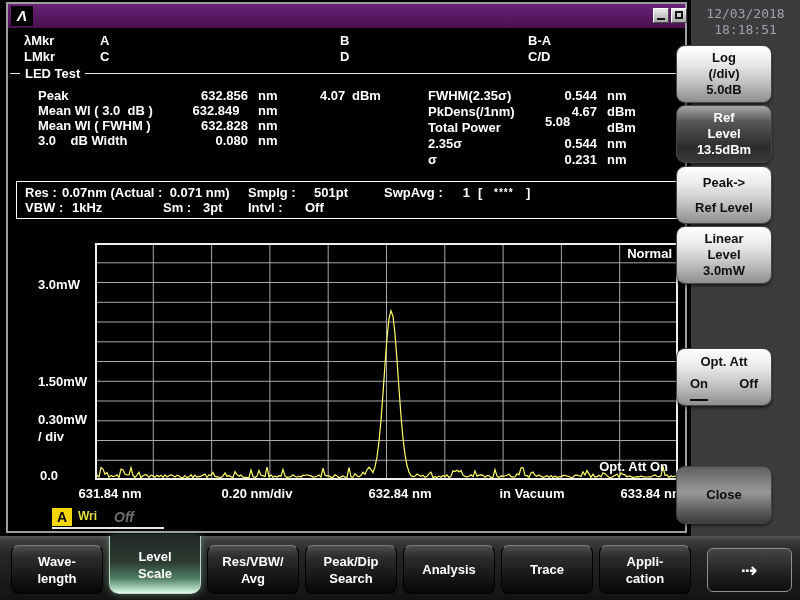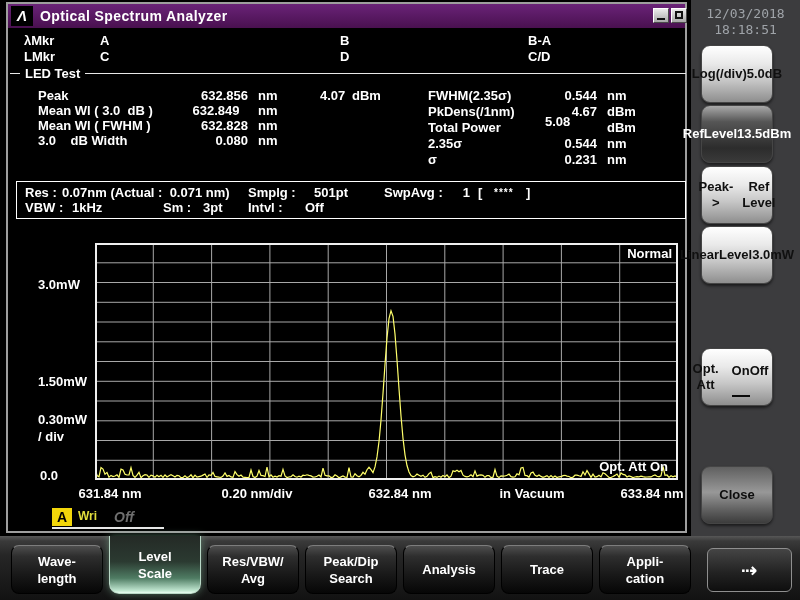--- a/index.html
+++ b/index.html
@@ -35,28 +35,28 @@
   .abadge{position:absolute;left:52px;top:508px;width:20px;height:18px;background:#f2d60a;
           color:#000;text-align:center;line-height:18px;font-size:14px}
   .wri{position:absolute;left:78px;top:509px;color:#e3df3c;font-size:12px}
   .offtxt{position:absolute;left:114px;top:509px;color:#6f6f6f;font-size:14px;font-style:italic}
   .underl{position:absolute;left:52px;top:527px;width:112px;height:2px;background:#e8e8e8}
   
   .sidepanel{position:absolute;left:691px;top:0;width:109px;height:537px;background:#3c3c3e}
   .datetime{position:absolute;left:691px;top:6px;width:109px;text-align:center;
             font-family:"DejaVu Sans Mono",monospace;font-weight:normal;font-size:13px;
             line-height:16px;color:#9fa3a8}
-  .sbtn{position:absolute;left:701px;width:72px;height:58px;border-radius:9px;border:1px solid #454545;
-        box-sizing:border-box;display:flex;flex-direction:row;justify-content:center;align-items:center;
+  .sbtn{position:absolute;left:676px;width:96px;height:58px;border-radius:9px;border:1px solid #454545;
+        box-sizing:border-box;display:flex;flex-direction:column;justify-content:center;align-items:center;
         font-size:13px;line-height:16px;box-shadow:0 2px 3px rgba(0,0,0,.55);text-align:center}
   .sbtn.light{background:linear-gradient(180deg,#ffffff 0%,#e9e9e9 32%,#c6c6c6 62%,#8e8e8e 100%);color:#101010}
   .sbtn.darkb{background:linear-gradient(180deg,#a9a9a9 0%,#565656 28%,#2c2c2c 75%,#3a3a3a 100%);color:#fff}
   .sbtn.midb{background:linear-gradient(180deg,#606060 0%,#989898 45%,#5e5e5e 78%,#3c3c3c 100%);color:#0d0d0d}
   .oa-row{width:100%;display:flex;justify-content:space-between;padding:0 13px;box-sizing:border-box;margin-top:6px}
-  .oa-on{border-bottom:2px solid #0a0a0a;padding-bottom:16px}
+  .oa-on{border-bottom:2px solid #0a0a0a;padding-bottom:7px}
   
   .bottombar{position:absolute;left:0;top:536px;width:800px;height:64px;
              background:linear-gradient(180deg,#575757 0px,#3a3a3a 5px,#262626 30%,#121212 100%)}
   .mbtn{position:absolute;top:545px;width:92px;height:49px;border-radius:8px;box-sizing:border-box;
         background:linear-gradient(180deg,#4e4e4e 0%,#2e2e2e 22%,#191919 60%,#060606 100%);
         border:1px solid #000;border-top:1px solid #7d7d7d;
         display:flex;flex-direction:column;justify-content:center;align-items:center;
         font-size:13px;line-height:17px;color:#fff;text-align:center}
   .mbtn.selected{top:536px;height:58px;border-radius:0 0 10px 10px;border:1px solid #b9d8c6;border-top:none;
         background:linear-gradient(180deg,#242a26 0%,#2b3a31 45%,#4f7c63 74%,#c2e8d2 96%,#eafff2 100%);
@@ -65,21 +65,20 @@
         background:linear-gradient(180deg,#454545,#232323 55%,#0e0e0e);
         font-size:20px;font-family:"DejaVu Sans",sans-serif}
 </style>
 </head>
 <body>
 
 <div class="screen"></div>
 
 <div class="titlebar">
   <span class="logo">Λ</span>
-  <span class="wtitle">Optical Spectrum Analyzer</span>
   <span class="win-btn" style="left:645px">
       <span class="min-glyph"></span>
     </span>
   <span class="win-btn" style="left:663px">
       <span class="max-glyph"></span>
     </span>
 </div>
 
 <span class="t" style="left:24px;top:33px">λMkr</span>
 <span class="t" style="left:100px;top:33px">A</span>

